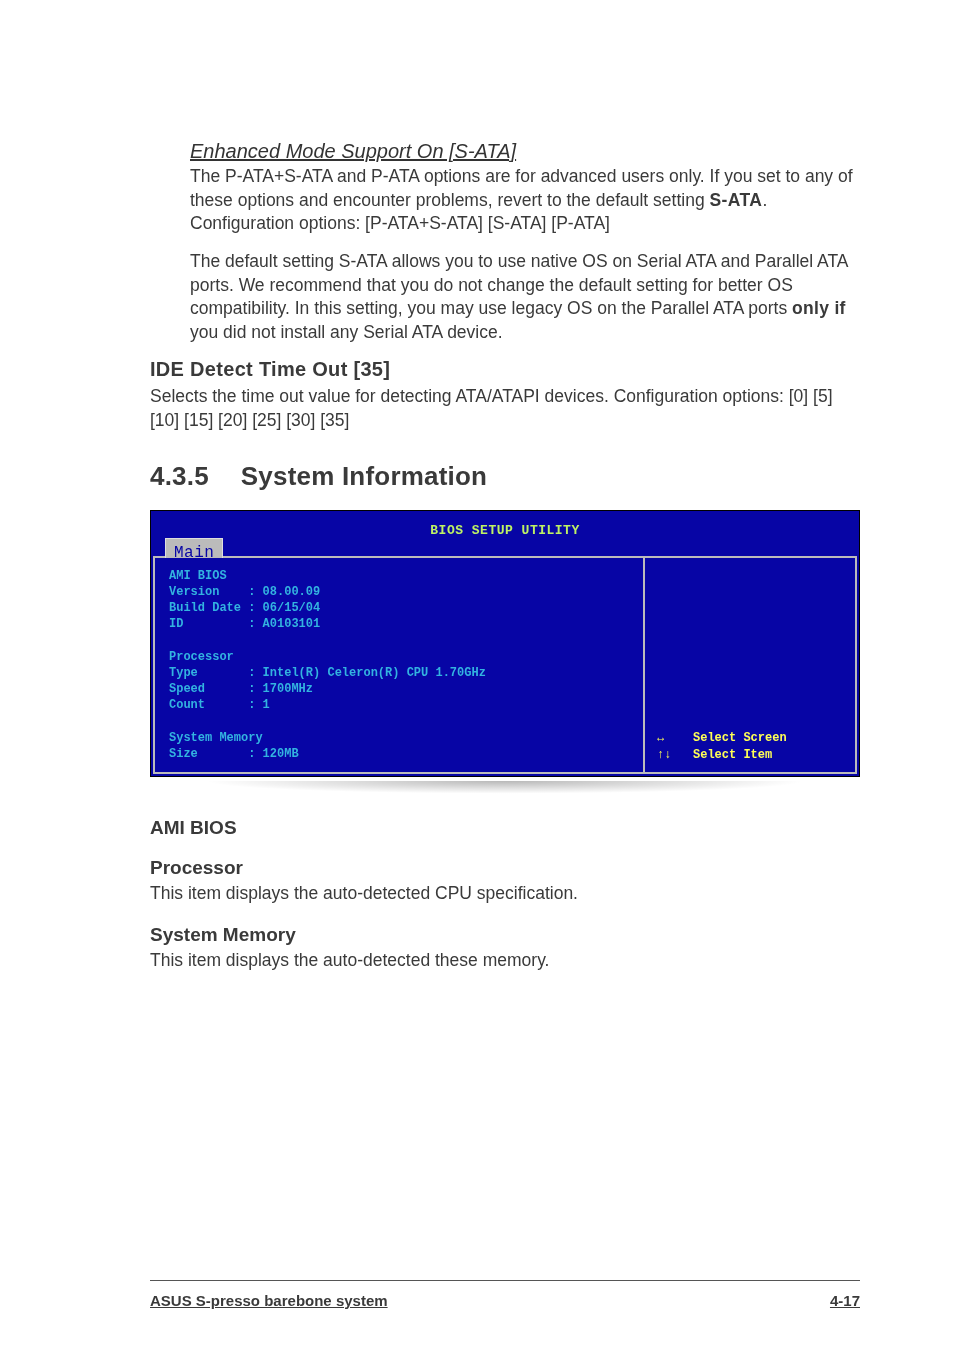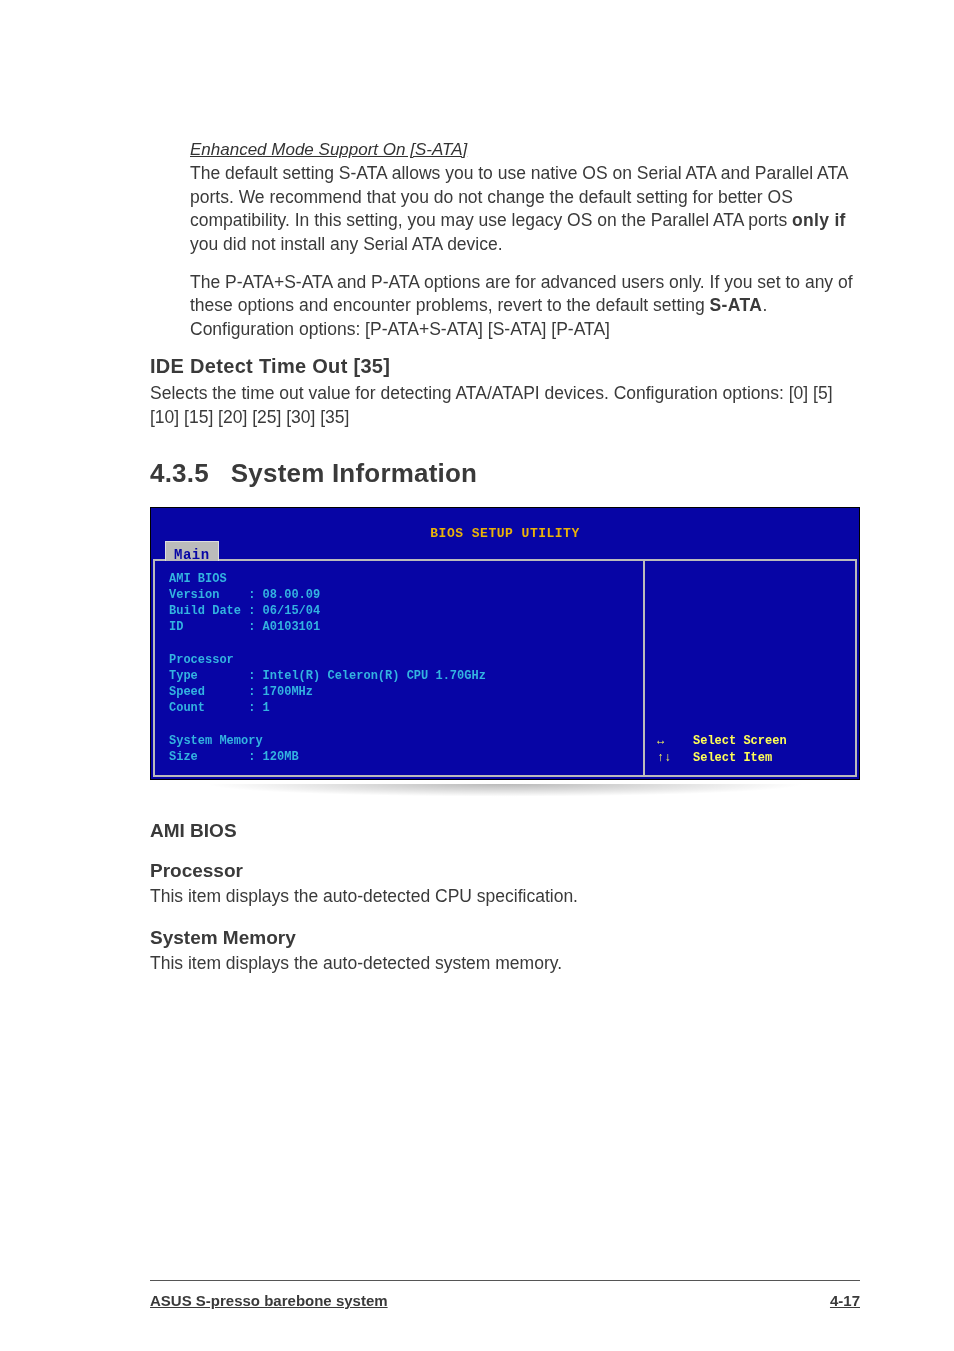--- a/index.html
+++ b/index.html
@@ -11,21 +11,21 @@
       color: #3a3a3a;
       position: relative;
     }
     .page {
       padding: 140px 90px 40px 150px;
     }
     .indent-block { margin-left: 40px; }
     .para-title {
       font-style: italic;
       text-decoration: underline;
-      font-size: 17px;
+      font-size: 20px;
       margin-bottom: 2px;
       color: #333;
     }
     .para {
       font-size: 17.5px;
       line-height: 1.35;
       margin-bottom: 14px;
     }
     .bold-inline { font-weight: 700; letter-spacing: 0.3px; }
     .sata-bold { font-weight: 700; letter-spacing: 0.4px; }
@@ -35,59 +35,59 @@
       letter-spacing: 0.3px;
       margin-bottom: 4px;
     }
     .h2 {
       font-size: 26px;
       font-weight: 700;
       letter-spacing: 0.2px;
       margin-top: 28px;
       margin-bottom: 8px;
     }
-    .sec-num { margin-right: 22px; }
+    .sec-num { margin-right: 32px; }
     .h4 {
       font-size: 19px;
       font-weight: 700;
       margin-top: 18px;
       margin-bottom: 3px;
     }
     
     .bios-box {
       margin-top: 18px;
       margin-bottom: 6px;
       border: 1px solid #000;
       width: 710px;
       box-shadow: 0 8px 10px -6px rgba(0,0,0,0.25) inset;
       position: relative;
       background: #0705a5;
       font-family: "Courier New", monospace;
     }
     .bios-header {
       background: #0705a5;
-      color: #eab308;
+      color: #bef264;
       text-align: center;
       font-weight: 700;
       font-size: 13px;
-      padding: 18px 0 0 0;
+      padding: 12px 0 0 0;
       letter-spacing: 0.5px;
       border-bottom: 0;
     }
     .bios-tabs {
       background: #0705a5;
       padding: 0 0 2px 14px;
       height: 18px;
     }
     .bios-tab {
       display: inline-block;
       background: #bbbbbb;
       color: #0705a5;
-      font-weight: 700;
-      font-size: 14px;
+      font-weight: 400;
+      font-size: 16px;
       padding: 5px 8px;
       border: 1px solid #dedede;
       border-bottom: none;
       letter-spacing: 0.5px;
     }
     .bios-body-row {
       display: flex;
       border: 2px solid #bbbbbb;
       border-top: 2px solid #bbbbbb;
       margin: 0 2px 2px 2px;
@@ -142,24 +142,24 @@
     }
   </style>
 </head>
 <body>
 
 <div class="page">
 
   <div class="indent-block">
     <div class="para-title">Enhanced Mode Support On [S-ATA]</div>
     <p class="para">
-      <span>The default setting S-ATA allows you to use native OS on Serial ATA and Parallel ATA ports. We recommend that you do not change the default setting for better OS compatibility. In this setting, you may use legacy OS on the Parallel ATA ports </span><span class="bold-inline">only if</span><span> you did not install any Serial ATA device.</span>
+      <span>The P-ATA+S-ATA and P-ATA options are for advanced users only. If you set to any of these options and encounter problems, revert to the default setting </span><span class="sata-bold">S-ATA</span><span>. Configuration options: [P-ATA+S-ATA] [S-ATA] [P-ATA]</span>
     </p>
     <p class="para">
-      <span>The P-ATA+S-ATA and P-ATA options are for advanced users only. If you set to any of these options and encounter problems, revert to the default setting </span><span class="sata-bold">S-ATA</span><span>. Configuration options: [P-ATA+S-ATA] [S-ATA] [P-ATA]</span>
+      <span>The default setting S-ATA allows you to use native OS on Serial ATA and Parallel ATA ports. We recommend that you do not change the default setting for better OS compatibility. In this setting, you may use legacy OS on the Parallel ATA ports </span><span class="bold-inline">only if</span><span> you did not install any Serial ATA device.</span>
     </p>
   </div>
 
   <div class="h3">IDE Detect Time Out [35]</div>
   <p class="para">Selects the time out value for detecting ATA/ATAPI devices. Configuration options: [0] [5] [10] [15] [20] [25] [30] [35]</p>
 
   <div class="h2">
     <span class="sec-num">4.3.5</span><span>System Information</span>
   </div>
 
@@ -188,21 +188,21 @@
     </div>
   </div>
   <div class="bios-shadow"></div>
 
   <div class="h4">AMI BIOS</div>
 
   <div class="h4">Processor</div>
   <p class="para">This item displays the auto-detected CPU specification.</p>
 
   <div class="h4">System Memory</div>
-  <p class="para">This item displays the auto-detected system memory.</p>
+  <p class="para">This item displays the auto-detected these memory.</p>
 
 </div>
 
 <div class="footer-rule"></div>
 <div class="footer">
   <span>ASUS S-presso barebone system</span>
   <span>4-17</span>
 </div>
 
 </body></html>

